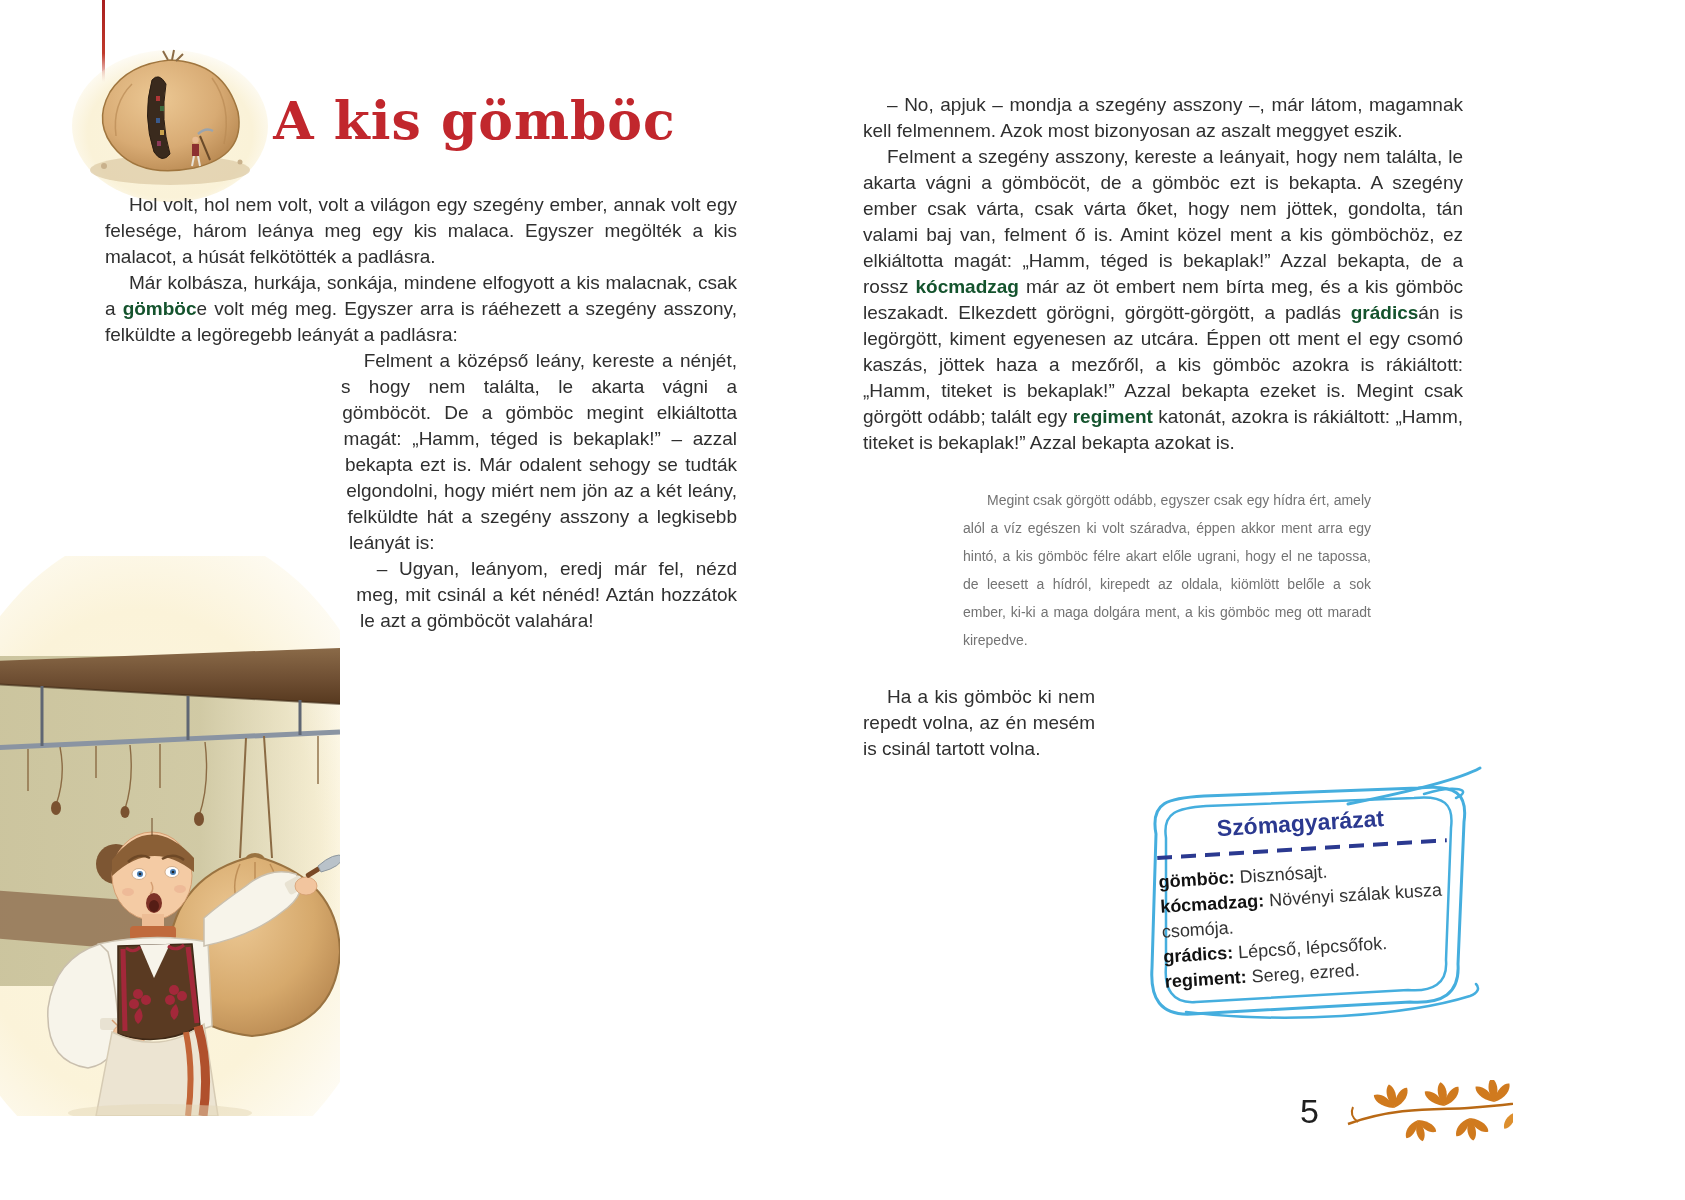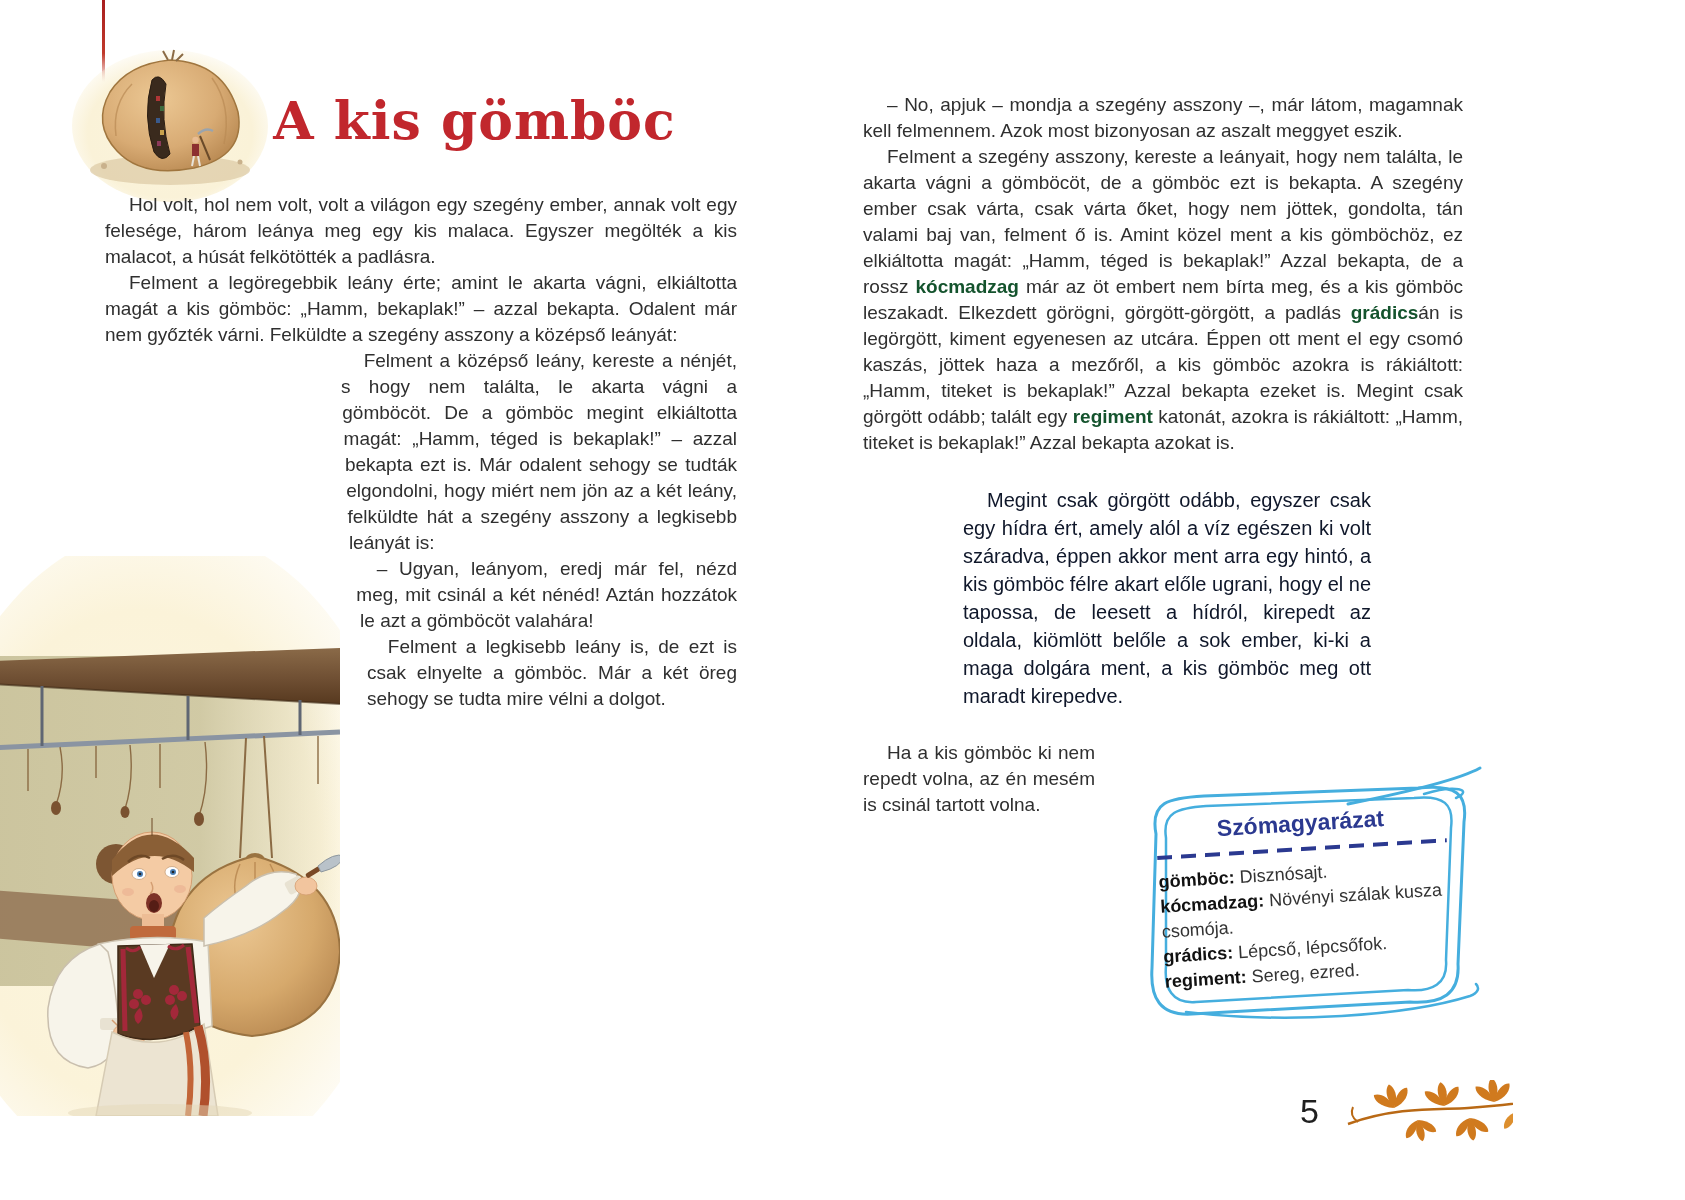--- a/index.html
+++ b/index.html
@@ -13,21 +13,21 @@
     font-family:"DejaVu Serif",serif;font-weight:700;font-size:52px;color:#c1272d;letter-spacing:1px;}
   
   .col-left{position:absolute;left:105px;top:192px;width:632px;z-index:2;}
   .col-right{position:absolute;left:863px;top:92px;width:600px;z-index:2;}
   p{margin:0;text-align:justify;font-size:19px;line-height:26px;color:#2f2f2f;}
   .indent{text-indent:24px;}
   .kw{font-weight:700;color:#14532d;}
   .wrap-block{overflow:visible;}
   .illu-float{float:left;width:262px;height:520px;
     shape-outside:polygon(0 0, 86% 0, 90% 40%, 100% 75%, 100% 100%, 0 100%);shape-margin:8px;}
-  .blue-para{color:#0f172a;font-size:20px;line-height:28px;margin:30px 92px 0 100px;}
+  .blue-para{color:#737373;font-size:14px;line-height:28px;margin:30px 92px 0 100px;}
   .closing{width:232px;margin-top:30px;}
   
   .illu-gomboc{position:absolute;left:72px;top:44px;z-index:1;}
   .illu-girl{position:absolute;left:0;top:556px;z-index:1;}
   
   .glossary{position:absolute;left:1126px;top:782px;width:356px;height:240px;z-index:3;}
   .glossary-border{position:absolute;left:0;top:0;overflow:visible;}
   .glossary-content{position:absolute;left:34px;top:28px;width:290px;transform:rotate(-3.5deg);}
   .glossary-title{margin:0;font-size:23px;font-weight:700;color:#2b3990;text-align:center;
     font-family:"Liberation Sans",sans-serif;}
@@ -80,26 +80,25 @@
       <circle cx="123.5" cy="96" r="3.2" fill="#e9bd93"></circle>
       <line x1="128" y1="92" x2="138" y2="116" stroke="#6b4b2a" stroke-width="2"></line>
       <path d="M126,90 q8,-7 15,-3" fill="none" stroke="#9aa4ad" stroke-width="2.5"></path>
     </g>
   </svg>
 
   <h1 class="title">A kis gömböc</h1>
 
   <section class="col-left">
     <p class="indent">Hol volt, hol nem volt, volt a világon egy szegény ember, annak volt egy felesége, három leánya meg egy kis malaca. Egyszer megölték a kis malacot, a húsát felkötötték a padlásra.</p>
-    <p class="indent">Felment a legöregebbik leány érte; amint le akarta vágni, elkiáltotta magát a kis gömböc: „Hamm, bekaplak!” – azzal bekapta. Odalent már nem győzték várni. Felküldte a szegény asszony a középső leányát:</p>
+    <p class="indent"><span>Már kolbásza, hurkája, sonkája, mindene elfogyott a kis malacnak, csak a </span><span class="kw">gömböc</span><span>e volt még meg. Egyszer arra is ráéhezett a szegény asszony, felküldte a legöregebb leányát a padlásra:</span></p>
     <div class="wrap-block">
       <div class="illu-float"></div>
       <p class="indent">Felment a középső leány, kereste a nénjét, s hogy nem találta, le akarta vágni a gömböcöt. De a gömböc megint elkiáltotta magát: „Hamm, téged is bekaplak!” – azzal bekapta ezt is. Már odalent sehogy se tudták elgondolni, hogy miért nem jön az a két leány, felküldte hát a szegény asszony a legkisebb leányát is:</p>
       <p class="indent">– Ugyan, leányom, eredj már fel, nézd meg, mit csinál a két nénéd! Aztán hozzátok le azt a gömböcöt valahára!</p>
-      <p class="indent">Felment a legkisebb leány is, de ezt is csak elnyelte a gömböc. Már a két öreg sehogy se tudta mire vélni a dolgot.</p>
     </div>
   </section>
 
   <section class="col-right">
     <p class="indent">– No, apjuk – mondja a szegény asszony –, már látom, magamnak kell felmennem. Azok most bizonyosan az aszalt meggyet eszik.</p>
     <p class="indent"><span>Felment a szegény asszony, kereste a leányait, hogy nem találta, le akarta vágni a gömböcöt, de a gömböc ezt is bekapta. A szegény ember csak várta, csak várta őket, hogy nem jöttek, gondolta, tán valami baj van, felment ő is. Amint közel ment a kis gömböchöz, ez elkiáltotta magát: „Hamm, téged is bekaplak!” Azzal bekapta, de a rossz </span><span class="kw">kócmadzag</span><span> már az öt embert nem bírta meg, és a kis gömböc leszakadt. Elkezdett görögni, görgött-görgött, a padlás </span><span class="kw">grádics</span><span>án is legörgött, kiment egyenesen az utcára. Éppen ott ment el egy csomó kaszás, jöttek haza a mezőről, a kis gömböc azokra is rákiáltott: „Hamm, titeket is bekaplak!” Azzal bekapta ezeket is. Megint csak görgött odább; talált egy </span><span class="kw">regiment</span><span> katonát, azokra is rákiáltott: „Hamm, titeket is bekaplak!” Azzal bekapta azokat is.</span></p>
     <p class="blue-para indent">Megint csak görgött odább, egyszer csak egy hídra ért, amely alól a víz egészen ki volt száradva, éppen akkor ment arra egy hintó, a kis gömböc félre akart előle ugrani, hogy el ne tapossa, de leesett a hídról, kirepedt az oldala, kiömlött belőle a sok ember, ki-ki a maga dolgára ment, a kis gömböc meg ott maradt kirepedve.</p>
     <p class="closing indent">Ha a kis gömböc ki nem repedt volna, az én mesém is csinál tartott volna.</p>
   </section>
 

